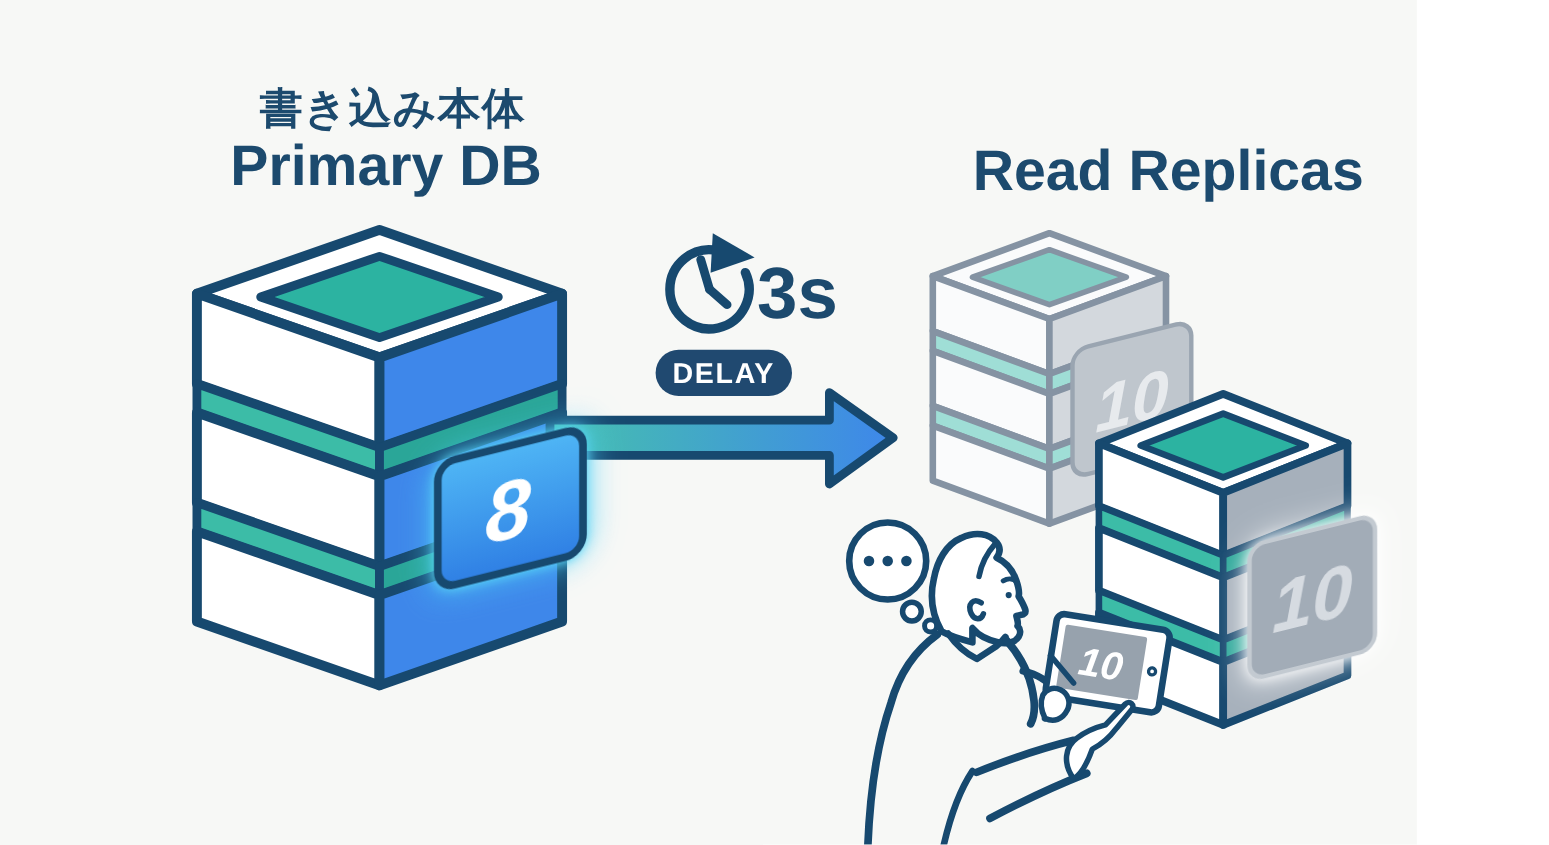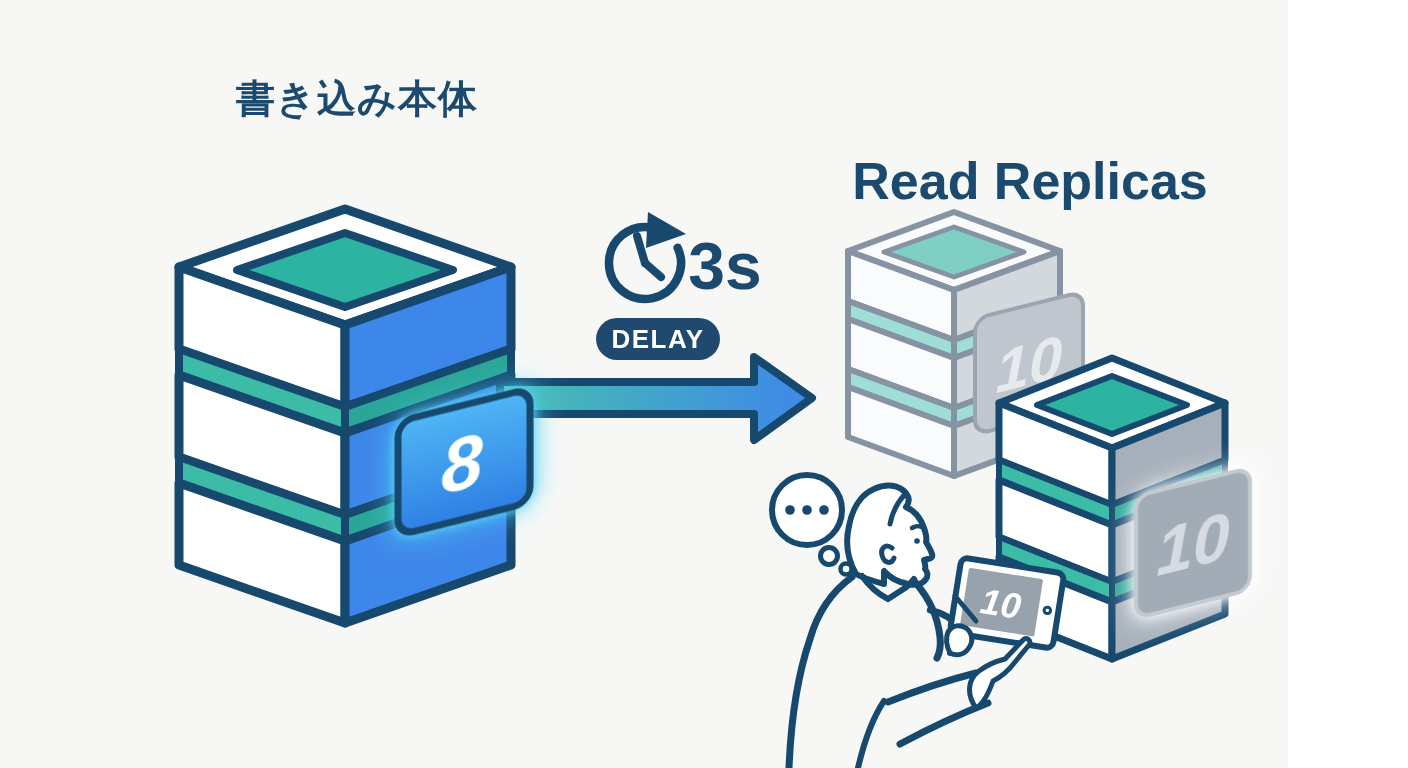--- a/index.html
+++ b/index.html
@@ -29,21 +29,22 @@
   .glow-white { filter: drop-shadow(0 0 6px rgba(255,255,255,.95)) drop-shadow(0 0 14px rgba(255,255,255,.8)); }
   .num { font-weight:700; font-style:italic; }
   .lbl { font-weight:700; }
 </style>
 </head>
 <body>
 
 <div class="canvas">
 
   <div class="title title-jp" style="left:127px; top:72px;">書き込み本体</div>
-  <div class="title title-en" style="left:800px; top:126px;margin-top:25px;">Read Replicas</div>
+  <div class="title title-en" style="left:121px; top:121px;">Primary DB</div>
+  <div class="title title-en" style="left:832px; top:126px;">Read Replicas</div>
 
   <svg width="1408" height="768" viewBox="0 0 1408 768">
     <defs>
       <linearGradient id="gradArrow" gradientUnits="userSpaceOnUse" x1="500" y1="0" x2="812" y2="0">
         <stop offset="0" style="stop-color:var(--arrowTeal)"></stop>
         <stop offset="1" style="stop-color:var(--arrowBlue)"></stop>
       </linearGradient>
       <linearGradient id="gradBadge8" x1="0" y1="0" x2="0" y2="1">
         <stop offset="0" style="stop-color:var(--badgeBlue1)"></stop>
         <stop offset="1" style="stop-color:var(--badgeBlue2)"></stop>

